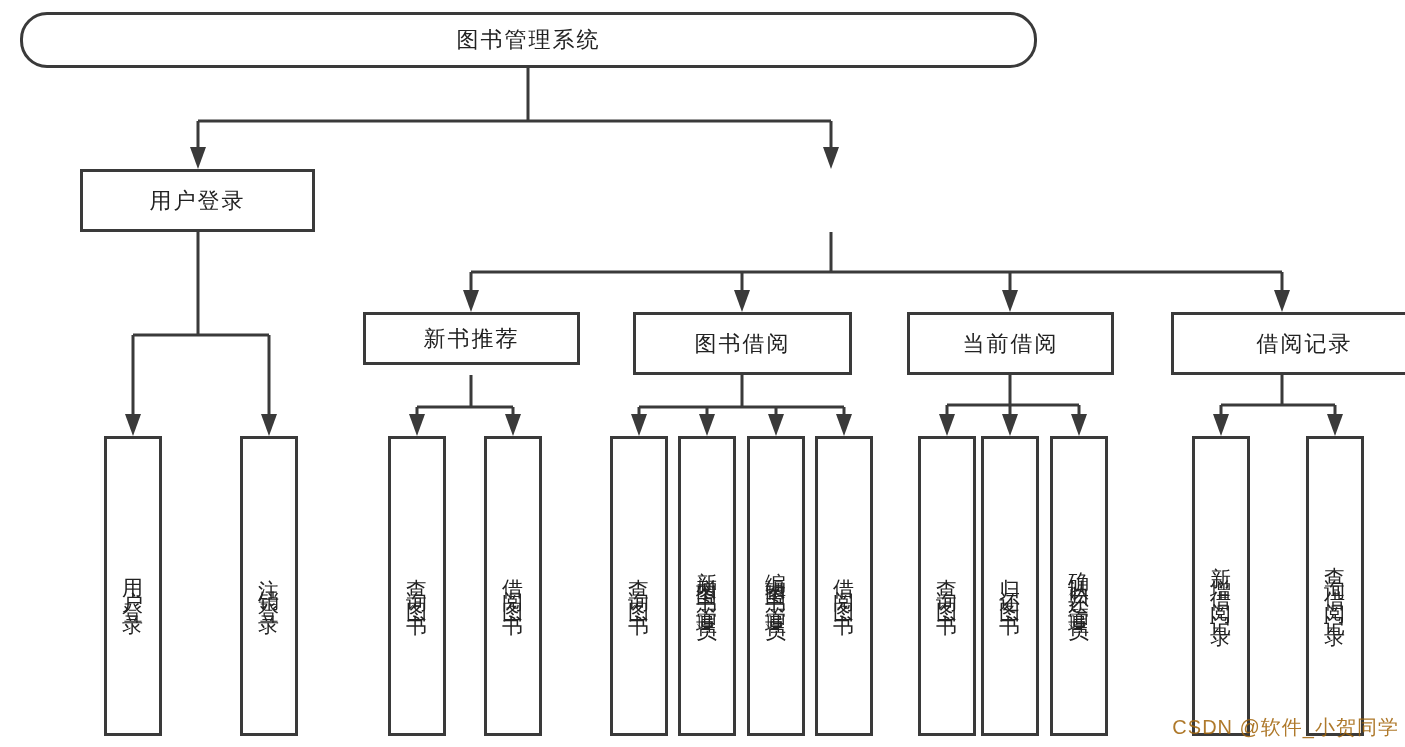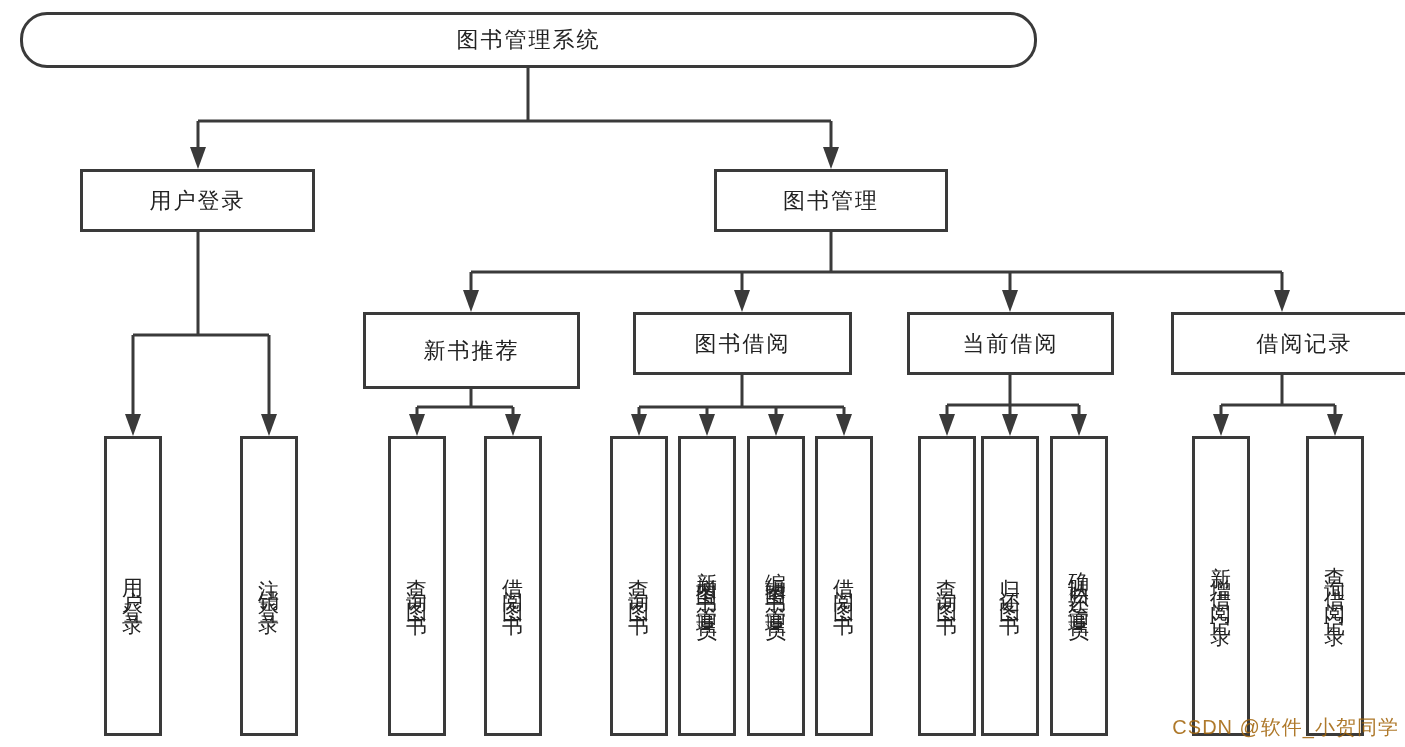--- a/index.html
+++ b/index.html
@@ -92,25 +92,22 @@
     <polygon points="1327,414 1343,414 1335,436"></polygon>
   </svg>
 
   <div class="node h-node" style="left:20px;top:12px;width:1017px;height:56px;border-radius:27px;">
     <span>图书管理系统</span>
   </div>
 
   <div class="node h-node" style="left:80px;top:169px;width:235px;height:63px;">
     <span>用户登录</span>
   </div>
-  <div class="node h-node" style="left:714px;top:169px;width:234px;height:63px;">
-    <span>图书管理</span>
-  </div>
 
-  <div class="node h-node" style="left:363px;top:312px;width:217px;height:77px;">
+  <div class="node h-node" style="left:363px;top:312px;width:217px;height:53px;">
     <span>新书推荐</span>
   </div>
   <div class="node h-node" style="left:633px;top:312px;width:219px;height:63px;">
     <span>图书借阅</span>
   </div>
   <div class="node h-node" style="left:907px;top:312px;width:207px;height:63px;justify-content:center;">
     <span>当前借阅</span>
   </div>
   <div class="node h-node" style="left:1171px;top:312px;width:267px;height:63px;">
     <span>借阅记录</span>

